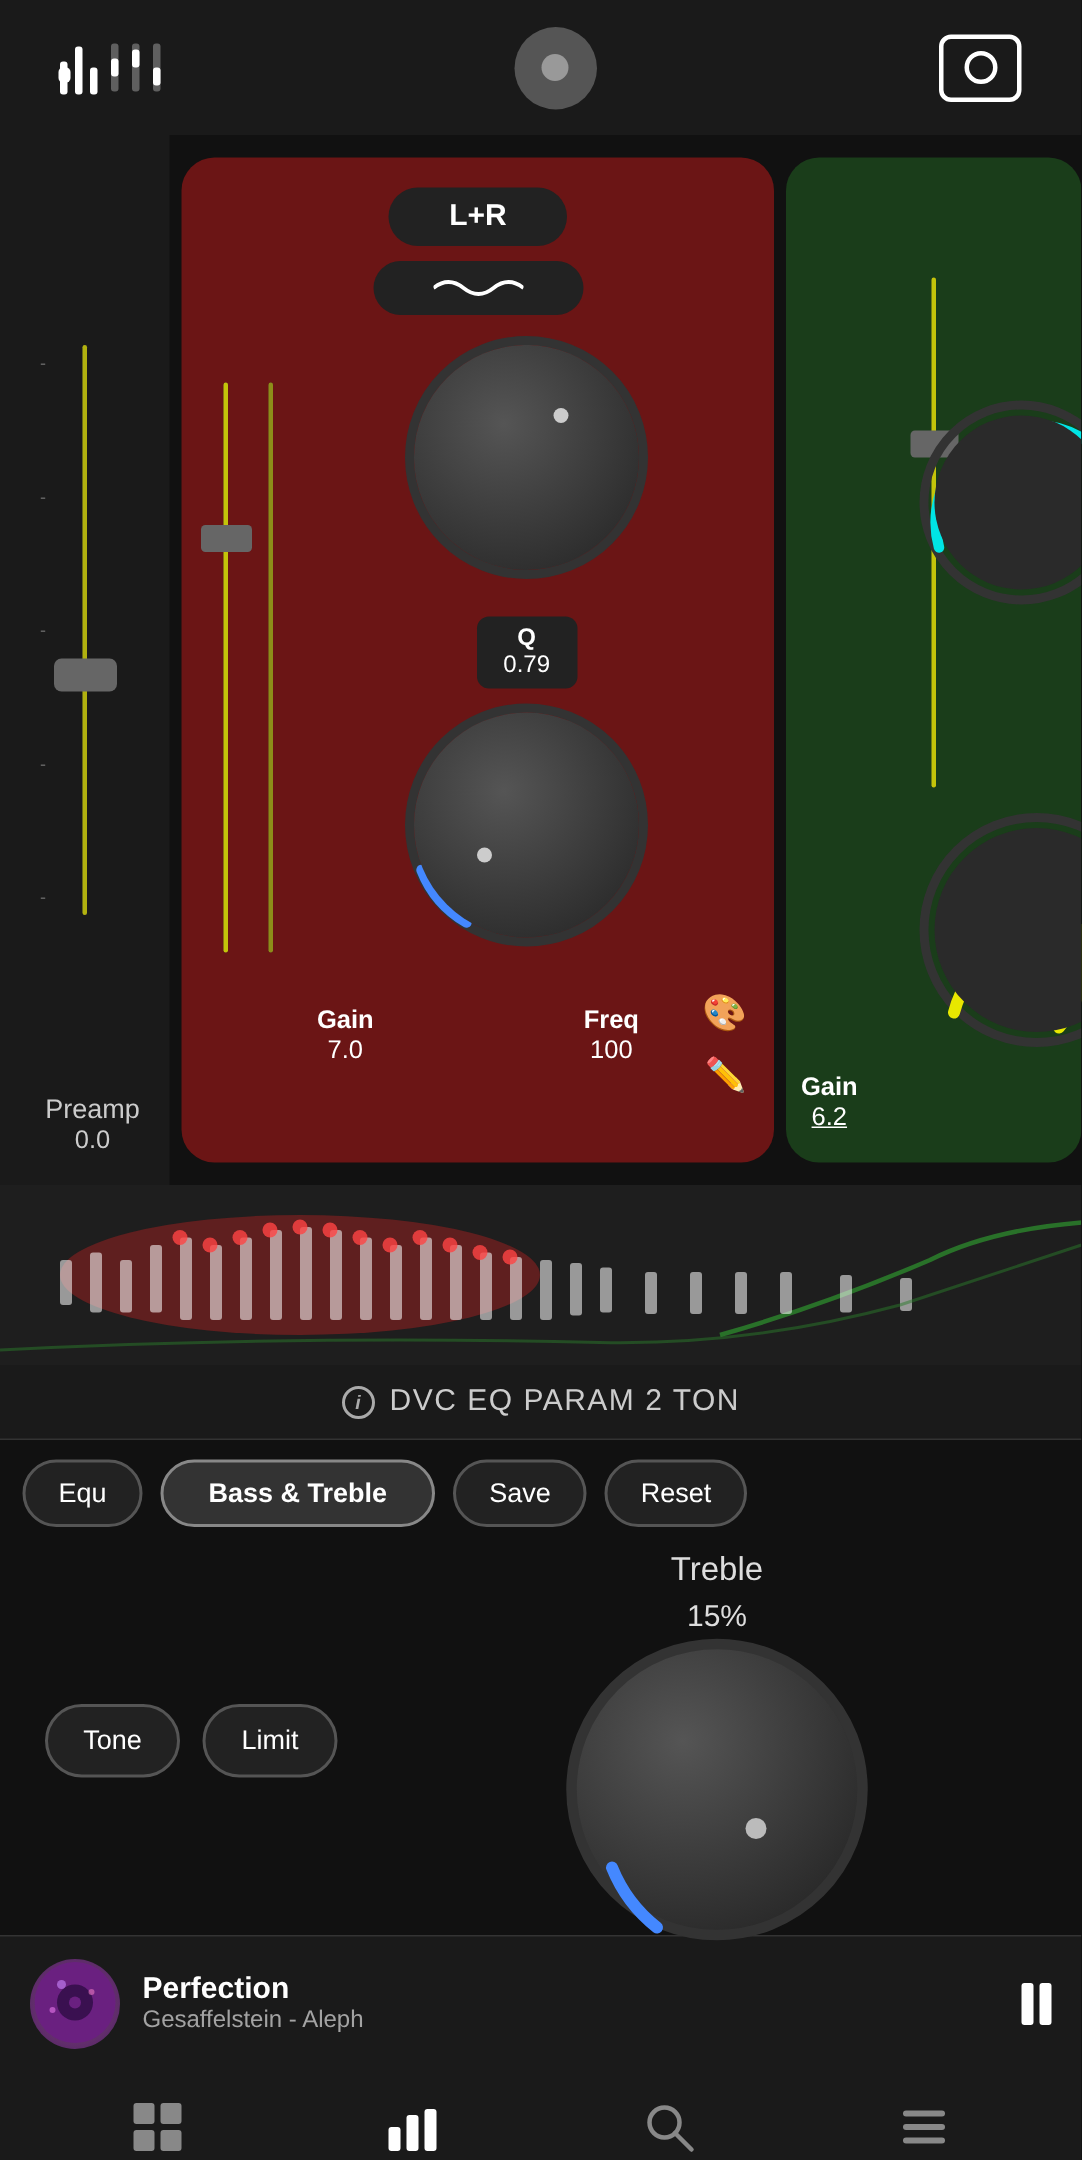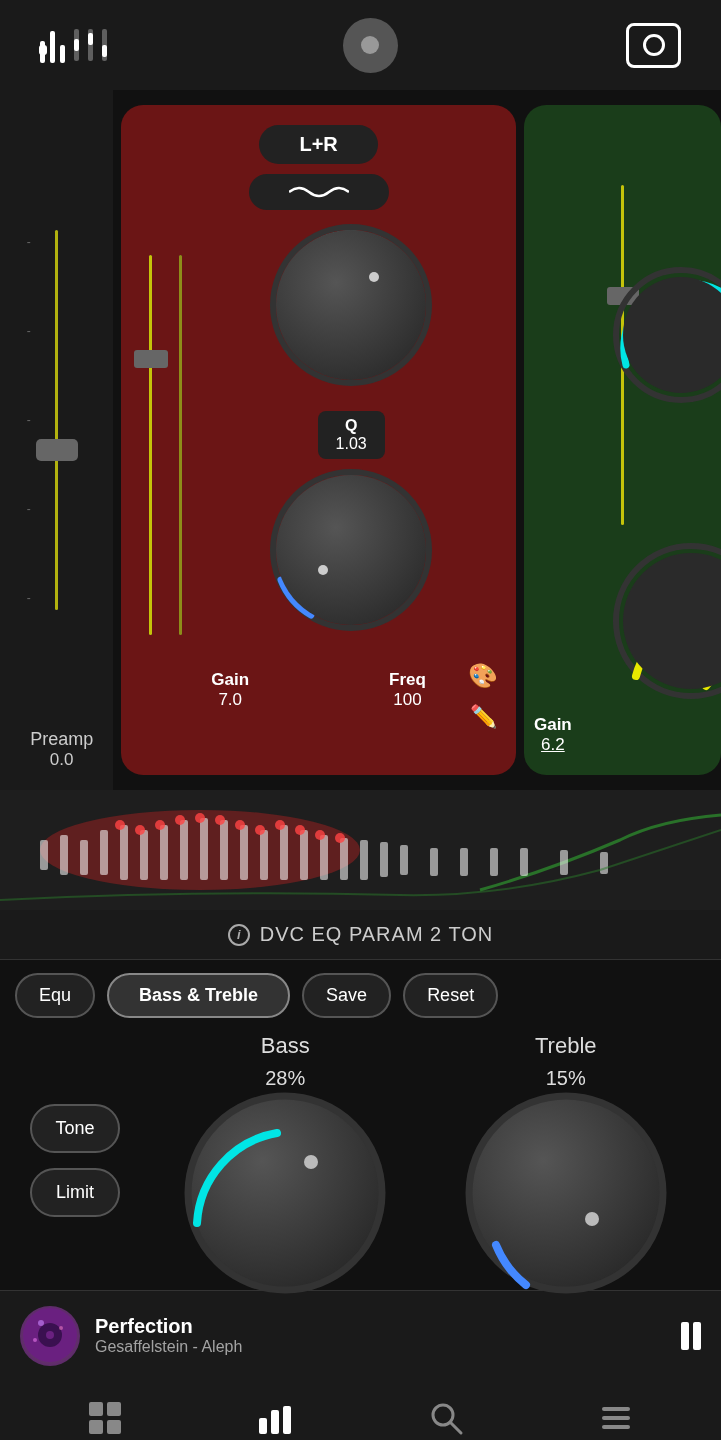--- a/index.html
+++ b/index.html
@@ -264,21 +264,21 @@
       background: radial-gradient(circle at 38% 33%, #555, #1e1e1e);
       position: relative;
       display: flex;
       align-items: center;
       justify-content: center;
     }
 
     
     .left-side-buttons {
       display: flex;
-      flex-direction: column;
+      flex-direction: row;
       gap: 15px;
       margin-right: 10px;
     }
     .side-btn {
       background: #222;
       border: 2px solid #555;
       border-radius: 25px;
       color: #fff;
       font-size: 18px;
       padding: 12px 20px;
@@ -427,21 +427,21 @@
             <circle cx="83" cy="83" r="78" fill="none" stroke="#333" stroke-width="6"></circle>
             <path d="M 83 83 m -70 0 a 70 70 0 0 1 115 -55" fill="none" stroke="#00e5e5" stroke-width="6" stroke-linecap="round"></path>
           </svg>
           <div class="knob" style="width:150px;height:150px;">
             <div class="knob-indicator" style="top:28%;left:62%;"></div>
           </div>
         </div>
 
         <div class="q-badge">
           <div class="q-label">Q</div>
-          <div class="q-value">1.03</div>
+          <div class="q-value">0.79</div>
         </div>
 
         <div class="knob-container" style="position:relative;">
           <svg width="166" height="166" style="position:absolute;top:-8px;left:-8px;">
             <circle cx="83" cy="83" r="78" fill="none" stroke="#333" stroke-width="6"></circle>
             <path d="M 83 83 m -40 65 a 70 70 0 0 1 -30 -35" fill="none" stroke="#4488ff" stroke-width="7" stroke-linecap="round"></path>
           </svg>
           <div class="knob" style="width:150px;height:150px;">
             <div class="knob-indicator" style="top:60%;left:28%;"></div>
           </div>
@@ -566,33 +566,20 @@
   <button class="ctrl-btn">Reset</button>
 </div>
 
 <div class="bass-treble-area">
 
   <div class="left-side-buttons">
     <button class="side-btn">Tone</button>
     <button class="side-btn">Limit</button>
   </div>
 
-  <div class="bt-section">
-    <div class="bt-label">Bass</div>
-    <div class="bt-value">28%</div>
-    <div class="bt-knob" style="position:relative;width:190px;height:190px;">
-      <svg width="210" height="210" style="position:absolute;top:-10px;left:-10px;">
-        <circle cx="105" cy="105" r="97" fill="none" stroke="#333" stroke-width="7"></circle>
-        <path d="M 105 105 m -88 30 a 97 97 0 0 1 80 -90" fill="none" stroke="#00e5e5" stroke-width="8" stroke-linecap="round"></path>
-      </svg>
-      <div style="width:190px;height:190px;border-radius:50%;background:radial-gradient(circle at 38% 33%,#555,#1e1e1e);display:flex;align-items:center;justify-content:center;">
-        <div style="width:14px;height:14px;background:#bbb;border-radius:50%;position:absolute;top:30%;left:60%;"></div>
-      </div>
-    </div>
-  </div>
 
   <div class="bt-section">
     <div class="bt-label">Treble</div>
     <div class="bt-value">15%</div>
     <div class="bt-knob" style="position:relative;width:190px;height:190px;">
       <svg width="210" height="210" style="position:absolute;top:-10px;left:-10px;">
         <circle cx="105" cy="105" r="97" fill="none" stroke="#333" stroke-width="7"></circle>
         <path d="M 105 105 m -40 92 a 97 97 0 0 1 -30 -40" fill="none" stroke="#4488ff" stroke-width="8" stroke-linecap="round"></path>
       </svg>
       <div style="width:190px;height:190px;border-radius:50%;background:radial-gradient(circle at 38% 33%,#555,#1e1e1e);display:flex;align-items:center;justify-content:center;">

